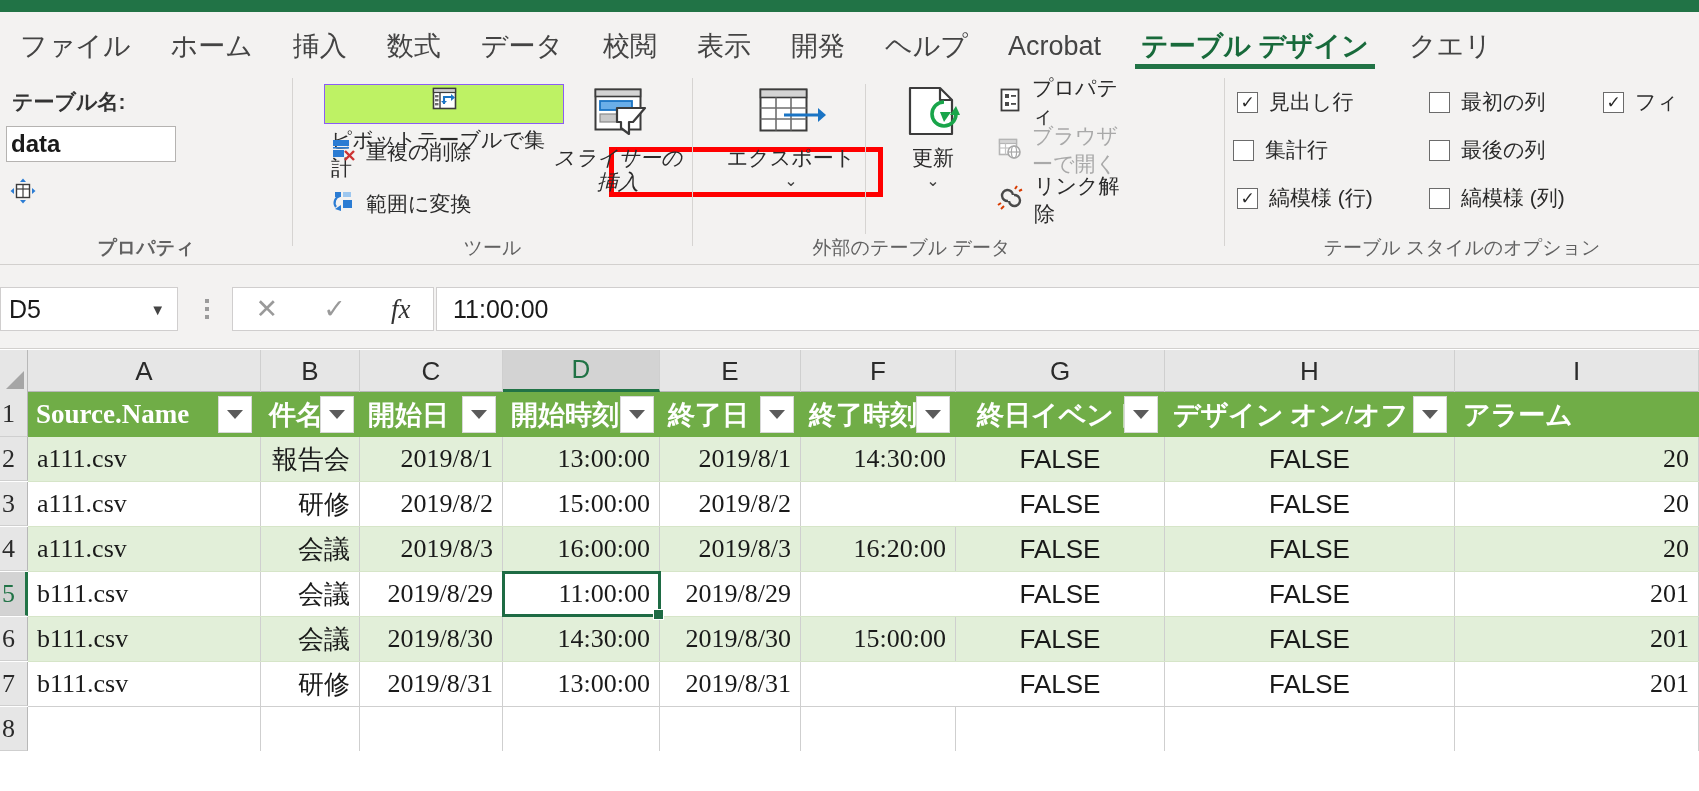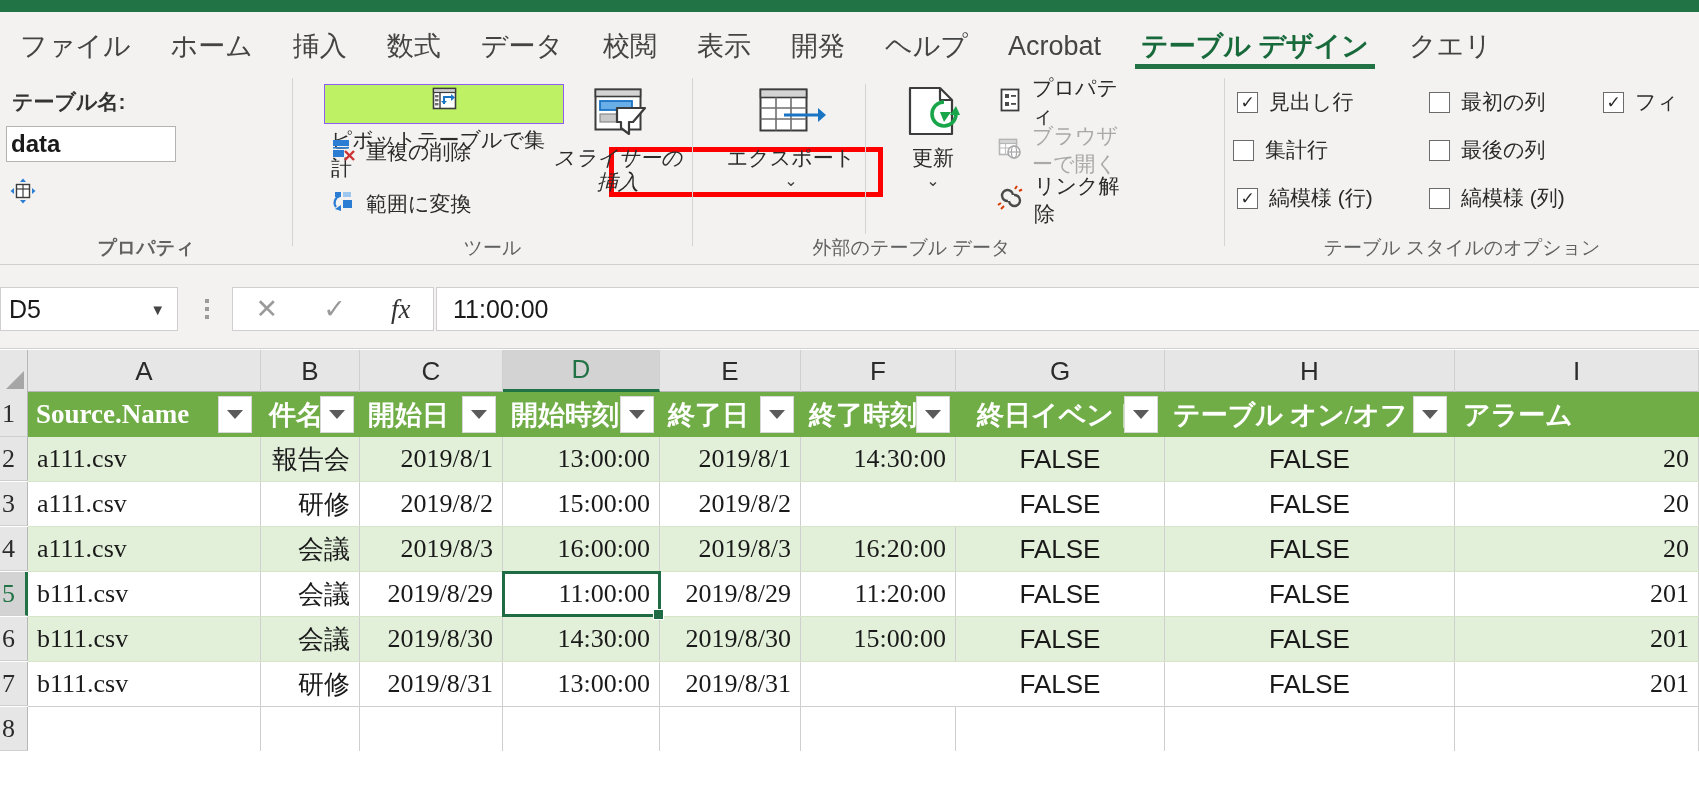--- a/index.html
+++ b/index.html
@@ -537,21 +537,21 @@
       <span class="caret"></span>
     </div>
   <div class="hcell" style="left:801px;  width:155px;">終了時刻</div>
   <div class="filter-btn" style="left:916px;">
       <span class="caret"></span>
     </div>
   <div class="hcell" style="left:956px; width:209px;margin-left:13px;">終日イベント</div>
   <div class="filter-btn" style="left:1124px;">
       <span class="caret"></span>
     </div>
-  <div class="hcell" style="left:1165px; width:290px;">テーブル オン/オフ</div>
+  <div class="hcell" style="left:1165px; width:290px;">デザイン オン/オフ</div>
   <div class="filter-btn" style="left:1413px;">
       <span class="caret"></span>
     </div>
   <div class="hcell" style="left:1455px; width:244px;">アラーム</div>
 
   <div class="rowhead" style="top:87px; height:44px;">2</div>
   <div style="position:absolute;left:28px;top:87px;width:1671px;height:44px;background:#e2efd9;"></div>
   <div class="cell" style="left:28px;   top:87px; width:233px; height:44px;">a111.csv</div>
   <div class="cell num" style="left:261px;  top:87px; width:99px;  height:44px;">報告会</div>
   <div class="cell num" style="left:360px;  top:87px; width:143px; height:44px;">2019/8/1</div>
@@ -586,21 +586,20 @@
   <div class="cell ctr sans" style="left:1165px; top:177px; width:290px; height:44px;">FALSE</div>
   <div class="cell num" style="left:1455px; top:177px; width:244px; height:44px;">20</div>
   <div class="rowline" style="top:221px;"></div>
 
   <div class="rowhead sel" style="top:222px; height:44px;">5</div>
   <div class="cell" style="left:28px;   top:222px; width:233px; height:44px;">b111.csv</div>
   <div class="cell num" style="left:261px;  top:222px; width:99px;  height:44px;">会議</div>
   <div class="cell num" style="left:360px;  top:222px; width:143px; height:44px;">2019/8/29</div>
   <div class="cell num" style="left:503px;  top:222px; width:157px; height:44px;">11:00:00</div>
   <div class="cell num" style="left:660px;  top:222px; width:141px; height:44px;">2019/8/29</div>
-  <div class="cell num" style="left:801px;  top:222px; width:155px; height:44px;">11:20:00</div>
   <div class="cell ctr sans" style="left:956px;  top:222px; width:209px; height:44px;">FALSE</div>
   <div class="cell ctr sans" style="left:1165px; top:222px; width:290px; height:44px;">FALSE</div>
   <div class="cell num" style="left:1455px; top:222px; width:244px; height:44px;">201</div>
   <div class="selbox" style="left:502px; top:221px; width:159px; height:46px;">
     <span class="handle"></span>
   </div>
   <div class="rowline" style="top:266px;"></div>
 
   <div class="rowhead" style="top:267px; height:44px;">6</div>
   <div style="position:absolute;left:28px;top:267px;width:1671px;height:44px;background:#e2efd9;"></div>

